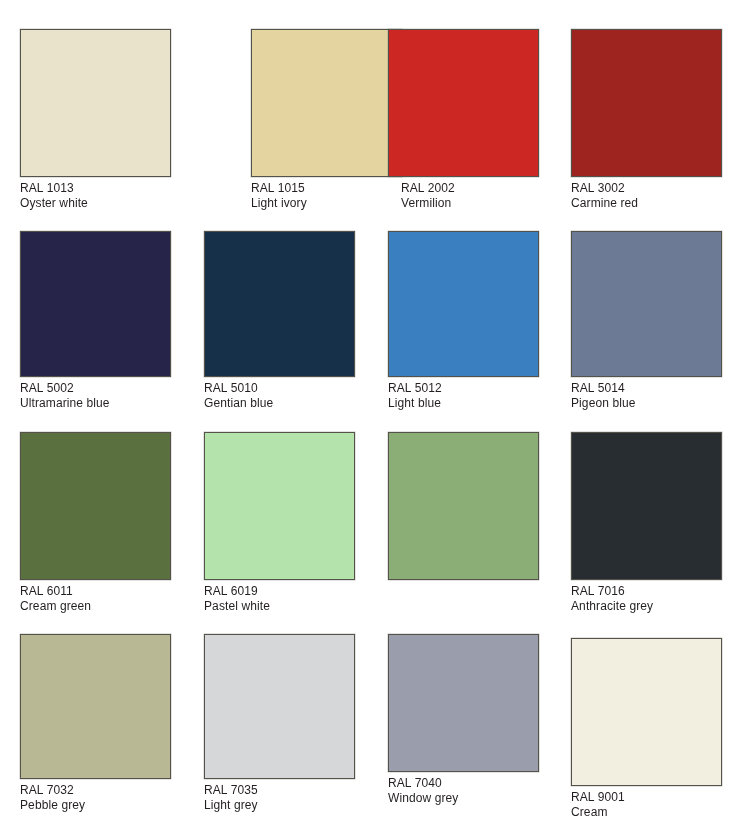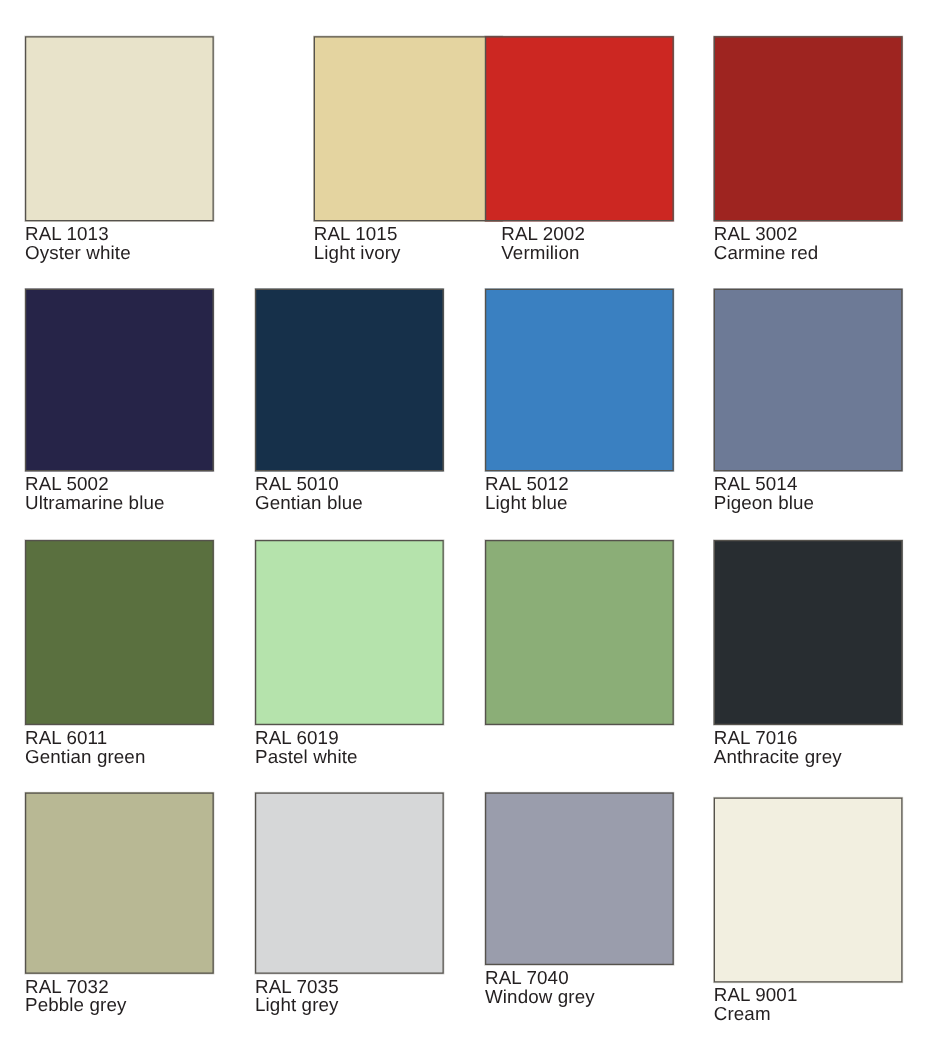--- a/index.html
+++ b/index.html
@@ -30,21 +30,21 @@
 
   .swatch-chip {
     box-sizing: border-box;
     width: 100%;
     border: 1px solid #55524c;
     box-shadow: 0 0 0 0.5px rgba(90, 86, 80, 0.35);
   }
 
   .swatch-caption {
     padding-top: 5px;
-    font-size: 15px;
+    font-size: 12px;
     line-height: 14.6px;
     letter-spacing: 0.1px;
     color: #231f20;
   }
 
   .swatch-code {
     display: block;
     white-space: nowrap;
   }
 
@@ -111,21 +111,21 @@
       <div class="swatch-chip" style="height: 146px; background-color: rgb(109, 122, 150);"></div>
       <div class="swatch-caption" style="padding-top: 4px;">
         <span class="swatch-code">RAL 5014</span>
         <span class="swatch-name">Pigeon blue</span>
       </div>
     </div>
     <div class="swatch-cell" style="left: 20px; top: 432px; width: 151px;">
       <div class="swatch-chip" style="height: 148px; background-color: rgb(90, 112, 63);"></div>
       <div class="swatch-caption" style="padding-top: 4px;">
         <span class="swatch-code">RAL 6011</span>
-        <span class="swatch-name">Gentian green</span>
+        <span class="swatch-name">Cream green</span>
       </div>
     </div>
     <div class="swatch-cell" style="left: 204px; top: 432px; width: 151px;">
       <div class="swatch-chip" style="height: 148px; background-color: rgb(181, 227, 172);"></div>
       <div class="swatch-caption" style="padding-top: 4px;">
         <span class="swatch-code">RAL 6019</span>
         <span class="swatch-name">Pastel white</span>
       </div>
     </div>
     <div class="swatch-cell" style="left: 388px; top: 432px; width: 151px;">

